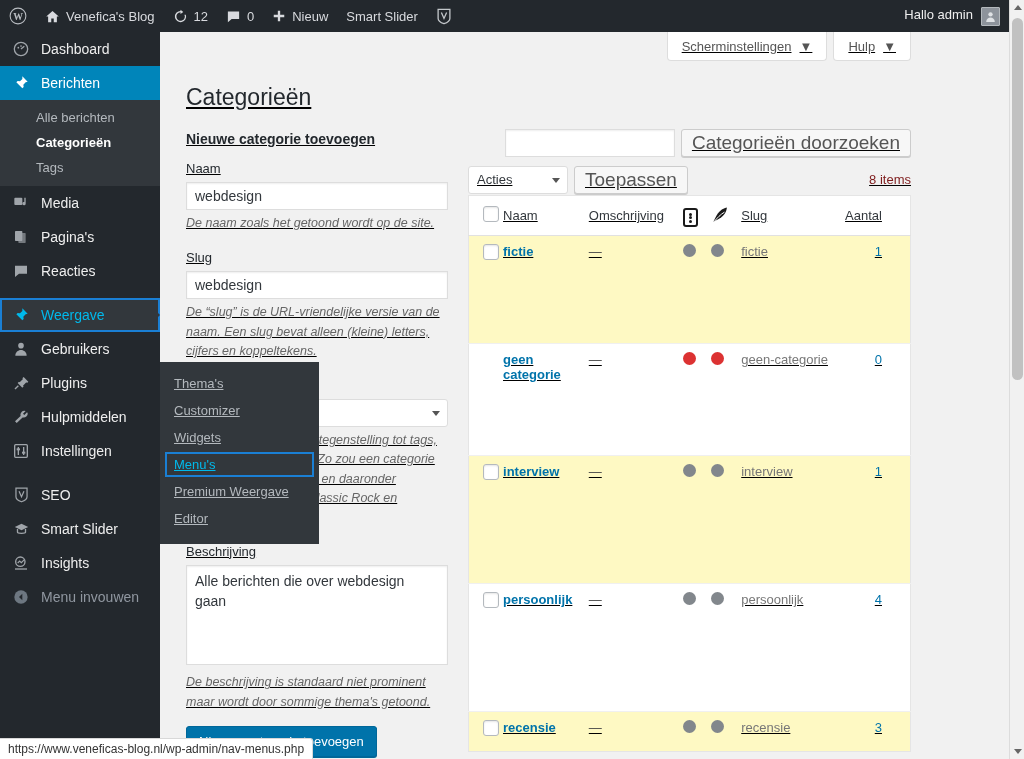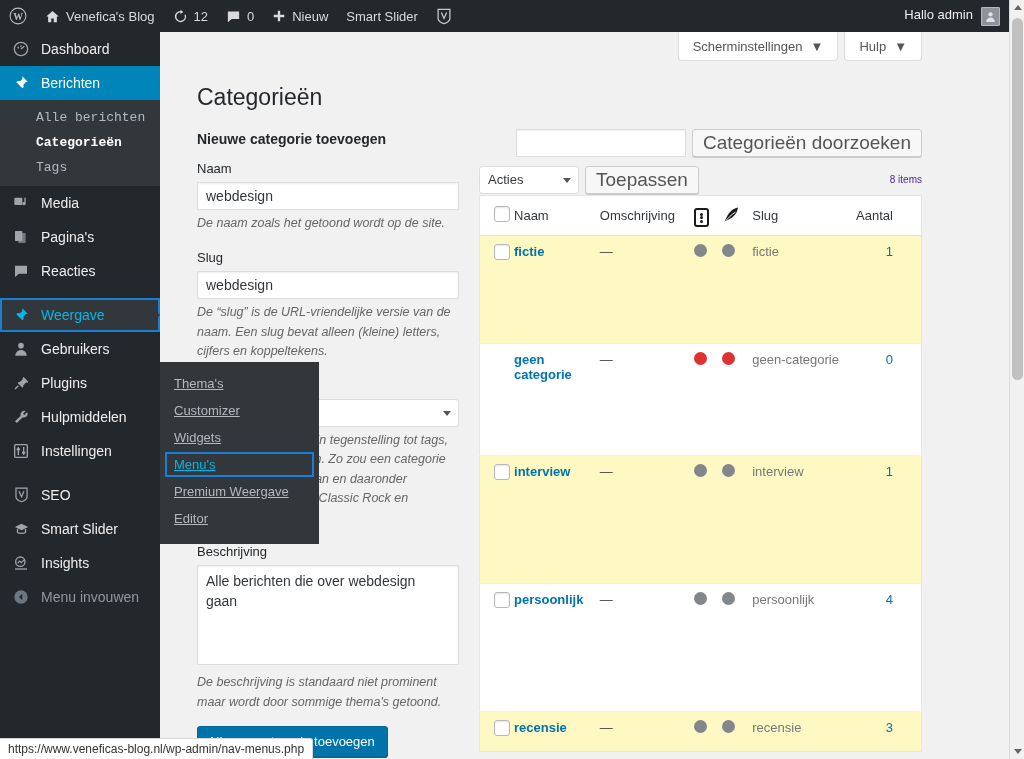--- a/index.html
+++ b/index.html
@@ -57,21 +57,21 @@
   .menu-top.selhl::after {
     content: ""; position: absolute; right: -8px; top: 50%;
     margin-top: -8px; border: 8px solid transparent;
     border-left-color: #32373c;
   }
   .menu-top.dim { color: #9097a0; }
   .menu-top.dim .mi { color: #6d7781; }
   .submenu { background: #32373c; padding: 5px 0 6px; }
   .submenu a {
     display: block; padding: 5px 0 5px 36px;
-    color: #b4b9be; font-size: 13px; text-decoration: none; font-family: Liberation Mono, monospace;
+    color: #b4b9be; font-size: 13px; text-decoration: none;
   }
   .submenu a.current { color: #fff; font-weight: bold; }
   .menu-sep { height: 10px; }
 
   
   #flyout {
     position: absolute; left: 160px; top: 362px;
     width: 159px; background: #32373c; z-index: 55;
     padding: 8px 0 12px;
   }
@@ -80,23 +80,23 @@
     color: #b4b9be; font-size: 13px; white-space: nowrap;
   }
   #flyout .fi.hl {
     color: #00b9eb;
     outline: 2px solid #1a7fd4; outline-offset: -3px;
     margin: 0 4px; padding-left: 10px;
   }
 
   
   #wpbody {
-    position: absolute; top: 32px; left: 175px;
+    position: absolute; top: 32px; left: 164px;
     width: 761px; height: 727px;
-    background: #f1f1f1; overflow: hidden;
+    background: #f1f1f1; overflow: hidden; text-decoration: underline;
   }
   .screen-meta {
     display: flex; justify-content: flex-end; gap: 6px;
     padding: 0 14px 0 0; height: 32px;
   }
   .meta-tab {
     background: #fff; border: 1px solid #ddd; border-top: none;
     border-radius: 0 0 4px 4px;
     height: 29px; padding: 0 14px;
     display: flex; align-items: center; gap: 8px;
@@ -174,21 +174,21 @@
     position: relative; width: 100px; height: 28px;
     background: #fff; border: 1px solid #ddd; border-radius: 3px;
     display: flex; align-items: center; padding: 0 8px;
     font-size: 13px; color: #32373c;
   }
   .select-box .caret {
     position: absolute; right: 7px; top: 50%; margin-top: -2px;
     width: 0; height: 0; border-left: 4px solid transparent;
     border-right: 4px solid transparent; border-top: 5px solid #555;
   }
-  .items-count { margin-left: auto; font-size: 10px; color: #4c1d95; }
+  .items-count { margin-left: auto; font-size: 13px; color: #7f1d1d; }
 
   
   table.wp-list {
     width: 100%; border-collapse: collapse;
     background: #fff; border: 1px solid #e5e5e5;
     font-size: 13px;
   }
   table.wp-list thead th {
     text-align: left; padding: 8px 0; height: 40px;
     border-bottom: 1px solid #e1e1e1; vertical-align: middle;

